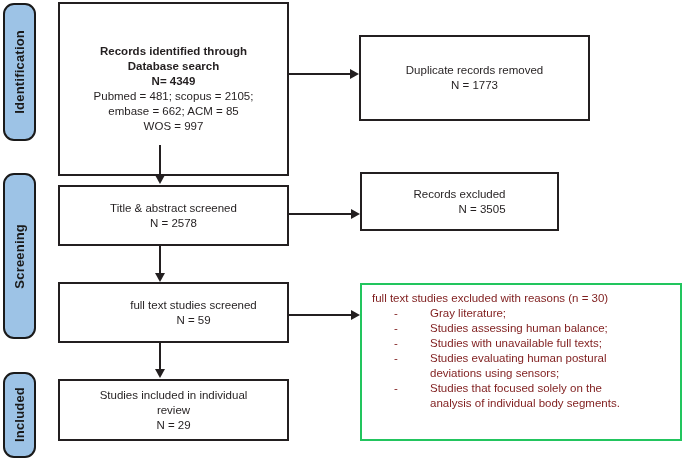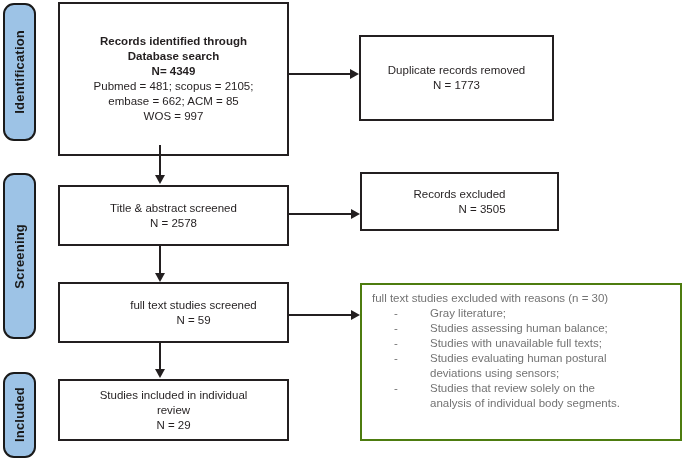--- a/index.html
+++ b/index.html
@@ -59,23 +59,23 @@
     padding: 0 6px;
   }
   .flow-box .box-text .bold-line {
     font-weight: bold;
   }
 
   
   .reasons-box {
     position: absolute;
     background: #ffffff;
-    border: 2px solid #4d7c0f;
+    border: 2px solid #22c55e;
     box-sizing: border-box;
-    color: #737373;
+    color: #7f1d1d;
     padding: 6px 24px 6px 10px;
   }
   .reasons-box .reasons-title {
     font-size: 11.5px;
     line-height: 15px;
     text-align: left;
     margin-bottom: 0px;
   }
   .reasons-box .reasons-list {
     list-style: none;
@@ -131,32 +131,32 @@
   </div>
 
   <div class="stage-badge" style="left:3px; top:173px; width:33px; height:166px;">
     <span class="stage-label">Screening</span>
   </div>
 
   <div class="stage-badge" style="left:3px; top:372px; width:33px; height:86px;">
     <span class="stage-label">Included</span>
   </div>
 
-  <div class="flow-box" style="left:58px; top:2px; width:231px; height:154px;">
+  <div class="flow-box" style="left:58px; top:2px; width:231px; height:174px;">
     <div class="box-text">
       <div class="bold-line">Records identified through</div>
       <div class="bold-line">Database search</div>
       <div class="bold-line">N= 4349</div>
       <div>Pubmed = 481; scopus = 2105;</div>
       <div>embase = 662; ACM = 85</div>
       <div>WOS = 997</div>
     </div>
   </div>
 
-  <div class="flow-box" style="left:359px; top:35px; width:195px; height:86px;">
+  <div class="flow-box" style="left:359px; top:35px; width:231px; height:86px;">
     <div class="box-text">
       <div>Duplicate records removed</div>
       <div>N = 1773</div>
     </div>
   </div>
 
   <div class="flow-box" style="left:58px; top:185px; width:231px; height:61px;">
     <div class="box-text">
       <div>Title &amp; abstract screened</div>
       <div>N = 2578</div>
@@ -195,21 +195,21 @@
       <li>
         <span class="dash">-</span>
         <span>Studies evaluating human postural</span>
       </li>
       <li>
         <span class="dash"></span>
         <span>deviations using sensors;</span>
       </li>
       <li>
         <span class="dash">-</span>
-        <span>Studies that review solely on the</span>
+        <span>Studies that focused solely on the</span>
       </li>
       <li>
         <span class="dash"></span>
         <span>analysis of individual body segments.</span>
       </li>
     </ul>
   </div>
 
   <div class="flow-box" style="left:58px; top:379px; width:231px; height:62px;">
     <div class="box-text">

